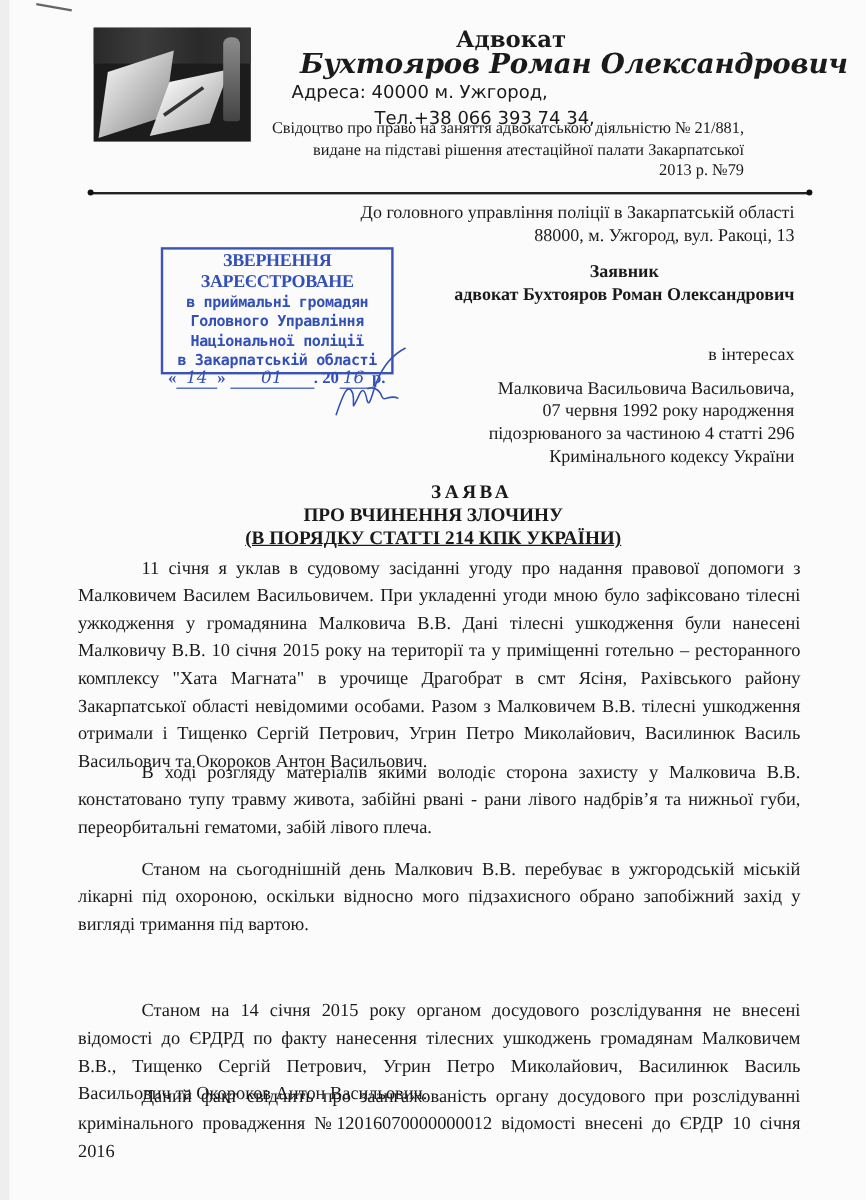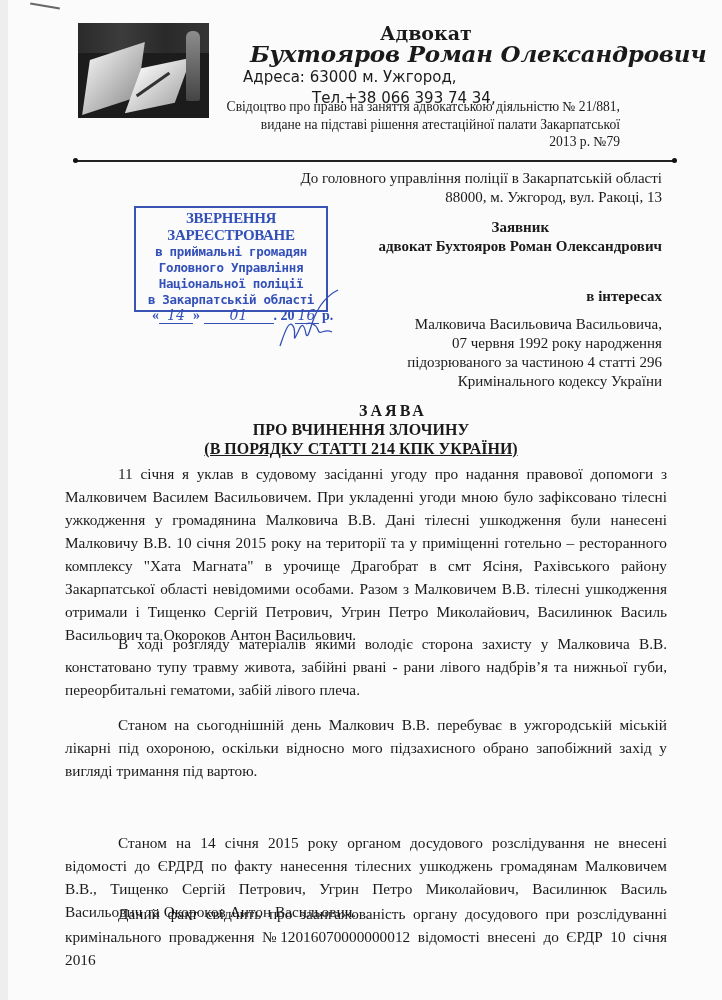--- a/index.html
+++ b/index.html
@@ -26,28 +26,28 @@
   .h-tel { left: 312px; top: 89px; font-size: 15px; font-family: "DejaVu Sans", sans-serif; }
   .h-cert { left: 150px; top: 98px; width: 470px; text-align: right; font-size: 13.6px; line-height: 17.5px; }
   .h-rule { left: 75px; top: 160px; width: 600px; height: 2px; background: #222; }
   .h-rule::before, .h-rule::after { content: ""; position: absolute; top: -2px; width: 5px; height: 5px; border-radius: 50%; background: #111; }
   .h-rule::before { left: -2px; } .h-rule::after { right: -2px; }
 
   
   .right { right: 60px; text-align: right; font-size: 15px; line-height: 19px; }
   .to { top: 169px; }
   .applicant { top: 218px; font-weight: bold; text-align: center; }
-  .interests { top: 287px; font-weight: bold; }
+  .interests { top: 287px; font-weight: normal; }
   .client { top: 315px; }
 
   
   .stamp { left: 134px; top: 206px; width: 190px; height: 102px; border: 2px solid #3b53b5; color: #3350b8; font-family: "DejaVu Sans Mono", monospace; }
   .stamp .s-head { font-family: "Liberation Serif", serif; font-weight: bold; font-size: 15px; text-align: center; margin-top: 2px; letter-spacing: -0.3px; }
   .stamp .s-line { font-size: 12.5px; font-weight: bold; text-align: center; line-height: 16px; letter-spacing: -0.3px; }
-  .stamp .s-date { font-family: "Liberation Serif", serif; font-size: 14px; font-weight: bold; margin-left: 16px; margin-top: -1px; white-space: nowrap; }
+  .stamp .s-date { font-family: "Liberation Serif", serif; font-size: 14px; font-weight: bold; margin-left: 4px; margin-top: -1px; white-space: nowrap; }
   .stamp .s-date .u { display: inline-block; border-bottom: 1px solid #3350b8; text-align: center; font-style: italic; font-weight: normal; font-family: "DejaVu Serif", serif; }
   .signature { left: 276px; top: 288px; width: 70px; height: 62px; }
 
   
   .doc-title { left: 0; width: 722px; text-align: center; font-weight: bold; font-size: 16px; line-height: 19px; }
   .t1 { top: 401px; letter-spacing: 3px; padding-left: 32px; }
   .t2 { top: 420px; }
   .t3 { top: 439px; text-decoration: underline; }
 
   
@@ -67,21 +67,21 @@
 <div class="abs logo">
   <div class="shelf"></div>
   <div class="book-left"></div>
   <div class="book-right"></div>
   <div class="pen"></div>
   <div class="statue"></div>
 </div>
 
 <div class="abs h-adv">Адвокат</div>
 <div class="abs h-name">Бухтояров Роман Олександрович</div>
-<div class="abs h-addr">Адреса: 63000 м. Ужгород, </div>
+<div class="abs h-addr">Адреса: 40000 м. Ужгород, </div>
 <div class="abs h-tel">Тел.+38 066 393 74 34,</div>
 <div class="abs h-cert">
   <div>Свідоцтво про право на заняття адвокатською діяльністю № 21/881,</div>
   <div>видане на підставі рішення атестаційної палати Закарпатської</div>
   <div>2013 р. №79</div>
 </div>
 <div class="abs h-rule"></div>
 
 <div class="abs right to">
   <div>До головного управління поліції в Закарпатській області</div>

